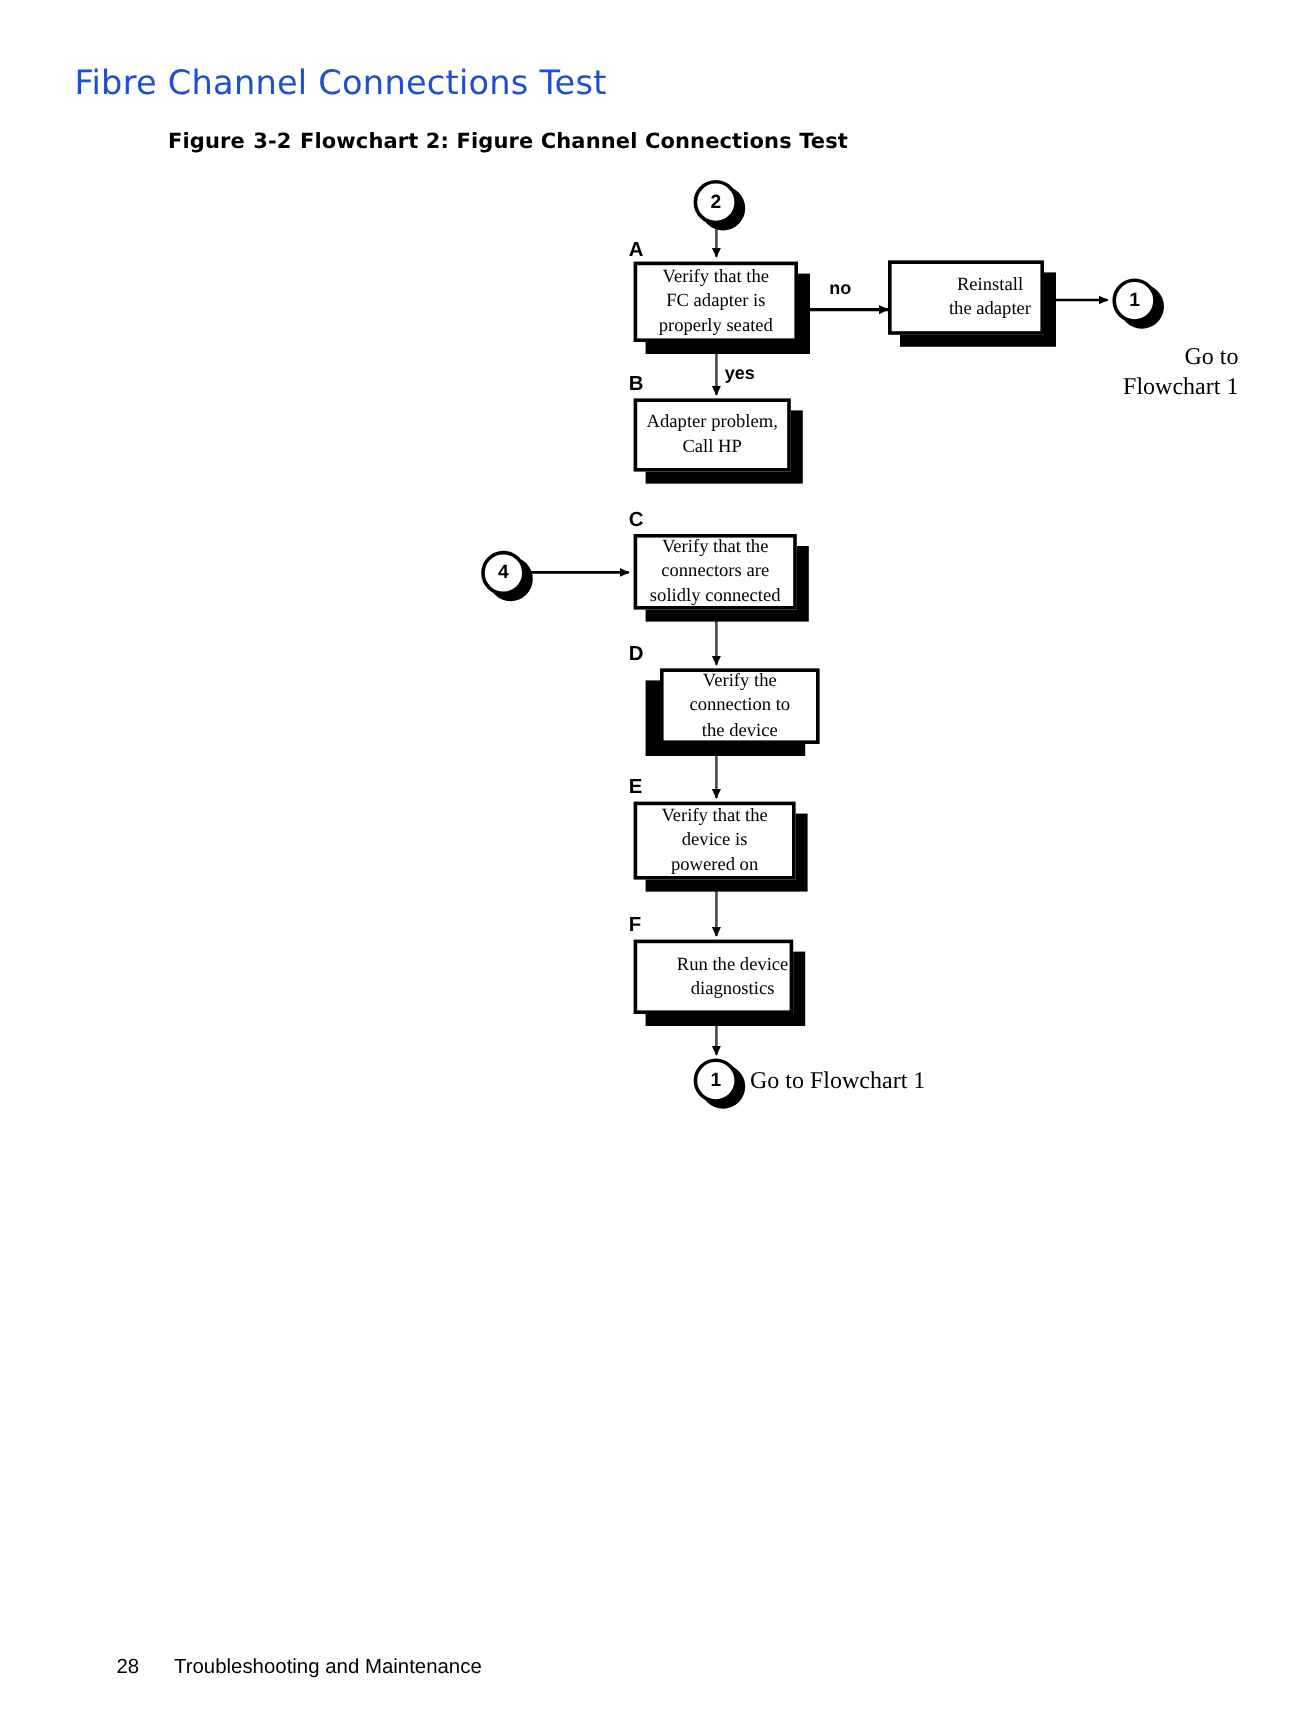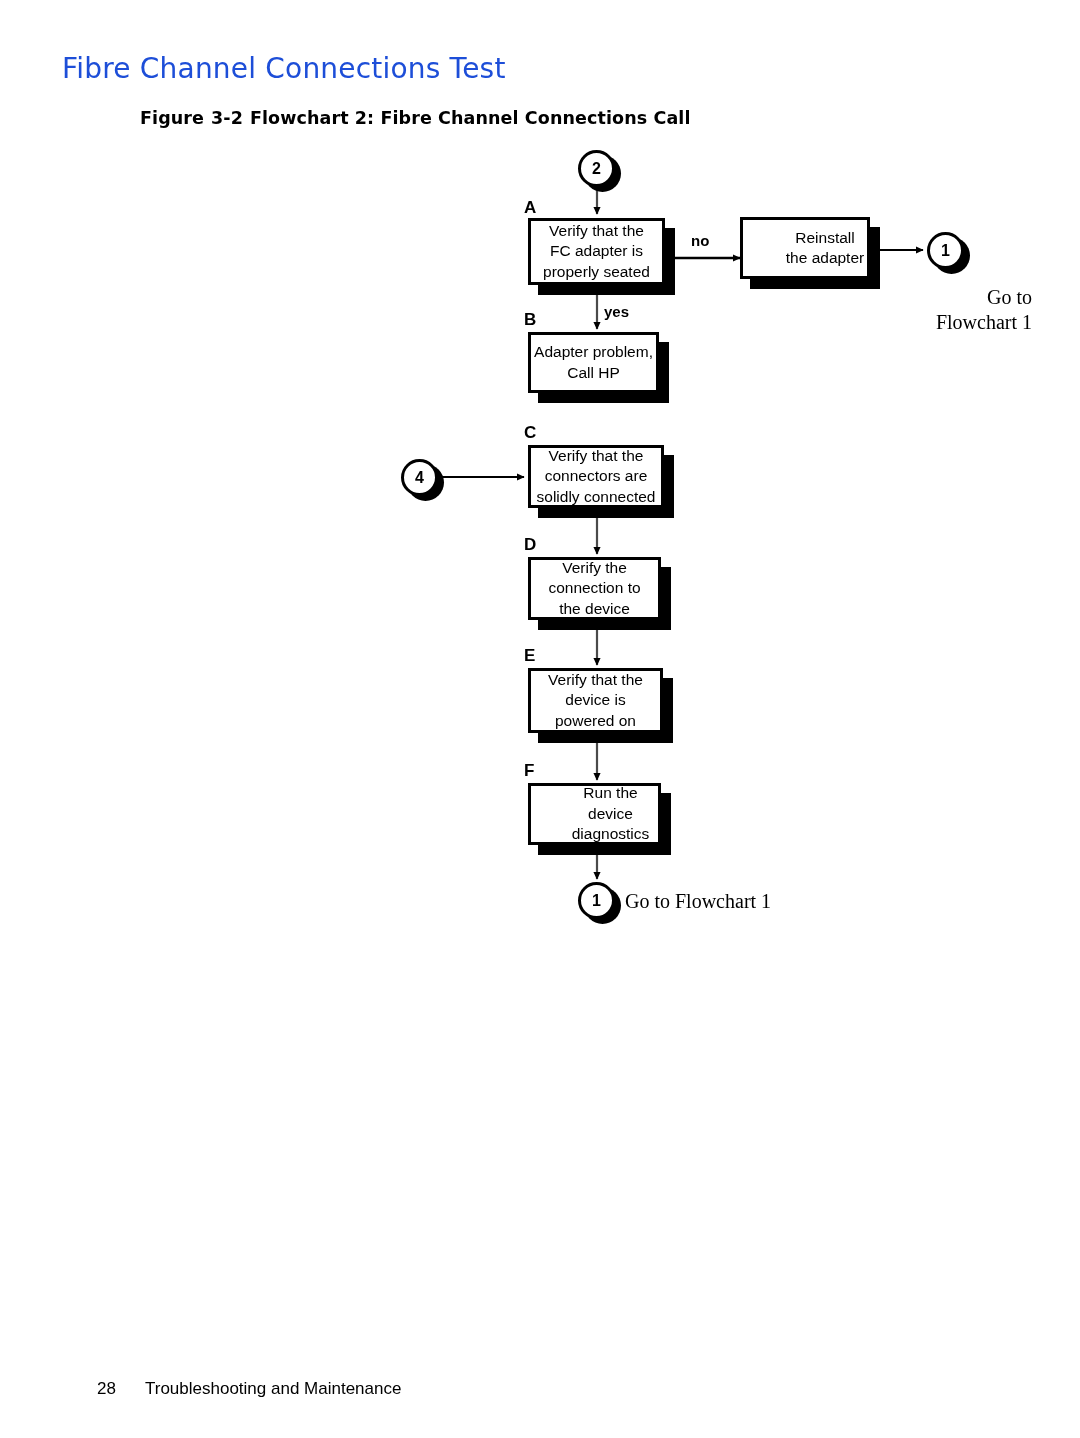--- a/index.html
+++ b/index.html
@@ -59,21 +59,21 @@
   
   .node-box {
     position: absolute;
     box-sizing: border-box;
     background: #ffffff;
     border: 3px solid #000000;
     display: flex;
     align-items: center;
     justify-content: center;
     text-align: center;
-    font-family: Liberation Sans, sans-serif;
+    font-family: Liberation Serif, serif;
     font-size: 15.5px;
     line-height: 1.32;
     color: #000;
     z-index: 3;
   }
   
   .node-shadow {
     position: absolute;
     background: #000000;
     z-index: 2;
@@ -146,21 +146,21 @@
     margin-left: 29px;
   }
   #footer .pg { display: inline-block; width: 48px; }
 </style>
 </head>
 <body>
 
 <div id="page-title">Fibre Channel Connections Test</div>
 
 <div id="figure-caption">
-  <span>Figure</span><span class="cap-sp"></span><span>3-2</span><span class="cap-sp"></span><span>Flowchart 2: Fibre Channel Connections Call</span>
+  <span>Figure</span><span class="cap-sp"></span><span>3-2</span><span class="cap-sp"></span><span>Flowchart 2: Figure Channel Connections Test</span>
 </div>
 
 <div id="flowchart">
 
   <svg id="flow-svg" viewBox="0 0 1080 1000">
     <defs>
       <marker id="arrowhead" markerWidth="9" markerHeight="9" refX="7.5" refY="4.2" orient="auto" markerUnits="userSpaceOnUse">
         <path d="M0,0.4 L8.2,4.2 L0,8 z" fill="#000000"></path>
       </marker>
     </defs>
@@ -219,21 +219,21 @@
   <div class="connector" style="left:401px; top:459px;">4</div>
 
   <div class="step-letter" style="left:524px; top:423px;">C</div>
   <div class="node-shadow" style="left:538px; top:455px; width:136px; height:63px;"></div>
   <div class="node-box" id="node-c" style="left:528px; top:445px; width:136px; height:63px;">
     <span>Verify that the<br>connectors are<br>solidly connected</span>
   </div>
 
   <div class="step-letter" style="left:524px; top:535px;">D</div>
   <div class="node-shadow" style="left:538px; top:567px; width:133px; height:63px;"></div>
-  <div class="node-box" id="node-d" style="left:528px; top:557px; width:133px; height:63px;">
+  <div class="node-box" id="node-d" style="left:550px; top:557px; width:133px; height:63px;">
     <span>Verify the<br>connection to<br>the device</span>
   </div>
 
   <div class="step-letter" style="left:524px; top:646px;">E</div>
   <div class="node-shadow" style="left:538px; top:678px; width:135px; height:65px;"></div>
   <div class="node-box" id="node-e" style="left:528px; top:668px; width:135px; height:65px;">
     <span>Verify that the<br>device is<br>powered on</span>
   </div>
 
   <div class="step-letter" style="left:524px; top:761px;">F</div>

